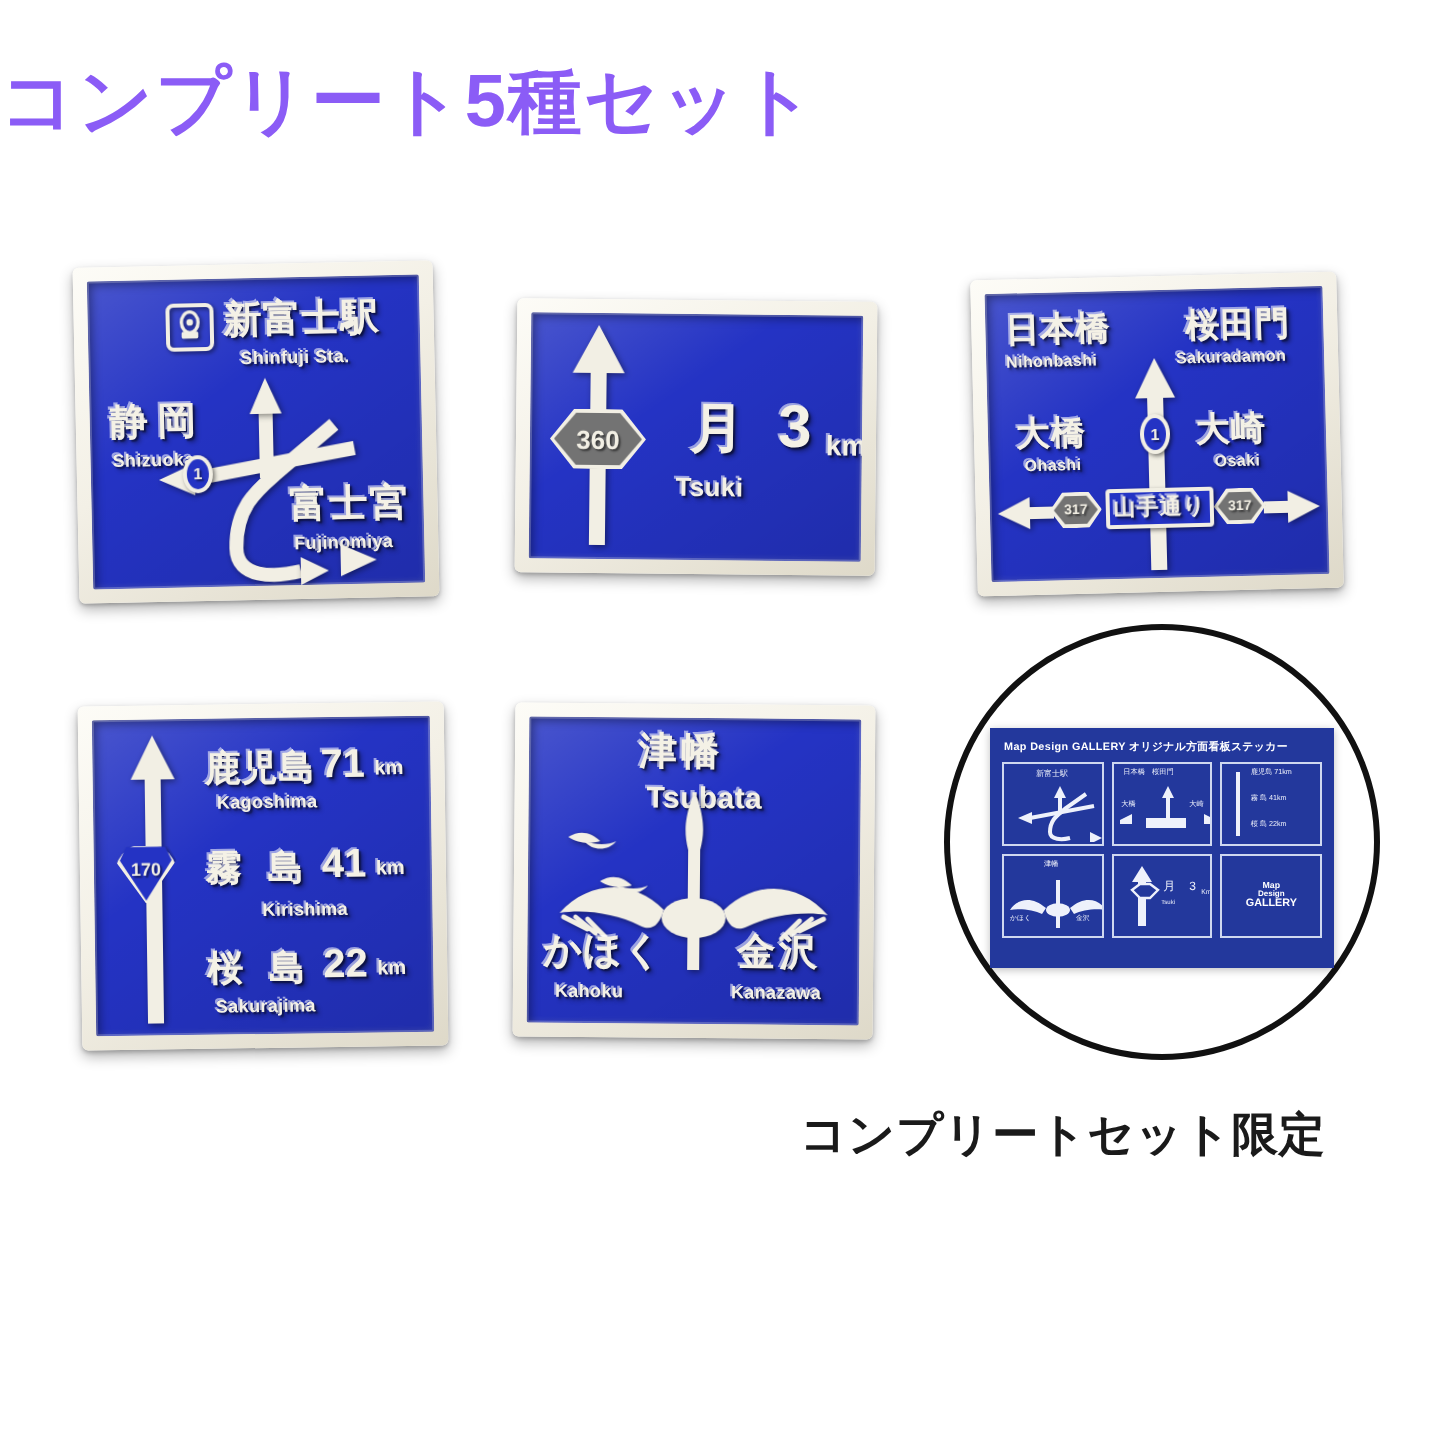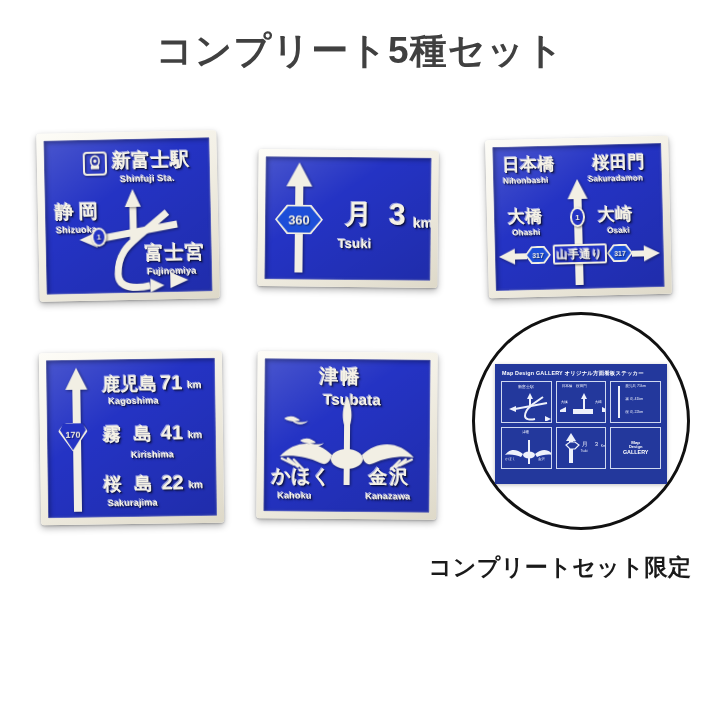--- a/index.html
+++ b/index.html
@@ -8,27 +8,25 @@
     background:#ffffff;
     font-family:"Liberation Sans","DejaVu Sans",sans-serif;
     position:relative;overflow:hidden;
     -webkit-font-smoothing:antialiased;
   }
   #stage{position:absolute;left:0;top:0;width:720px;height:720px;}
 
   
   .title{
     position:absolute;left:0;top:26px;width:720px;
-    text-align:center;
-    font-size:37px;font-weight:bold;color:#404040;
+    font-size:37px;font-weight:bold;color:#8b5cf6;
     letter-spacing:1px;
   }
   .caption{
     position:absolute;left:400px;top:552px;width:320px;
-    text-align:center;
     font-size:23px;font-weight:bold;color:#1a1a1a;
     letter-spacing:0.5px;
   }
 
   
   .plaque{
     position:absolute;
     background:linear-gradient(150deg,#fdfcf7 0%,#f3f0e6 45%,#ded9c9 100%);
     border-radius:3px;
     box-shadow:
@@ -73,21 +71,21 @@
   }
   .shield.hex{
     clip-path:polygon(25% 0,75% 0,100% 50%,75% 100%,25% 100%,0 50%);
     background:#f2efe4;
     filter:drop-shadow(1px 1px 1px rgba(0,0,0,.5));
   }
   .shield.hex > i{
     display:flex;align-items:center;justify-content:center;
     width:calc(100% - 4px);height:calc(100% - 4px);
     clip-path:polygon(25% 0,75% 0,100% 50%,75% 100%,25% 100%,0 50%);
-    background:#1d4ed8;font-style:normal;
+    background:#737373;font-style:normal;
   }
   .shield.tri{
     background:#f2efe4;
     border-radius:46% 46% 30% 30% / 58% 58% 42% 42%;
     clip-path:polygon(50% 100%,2% 28%,14% 4%,86% 4%,98% 28%);
     filter:drop-shadow(1px 1px 1px rgba(0,0,0,.5));
   }
   .shield.tri > i{
     display:flex;align-items:center;justify-content:center;
     width:calc(100% - 5px);height:calc(100% - 5px);

